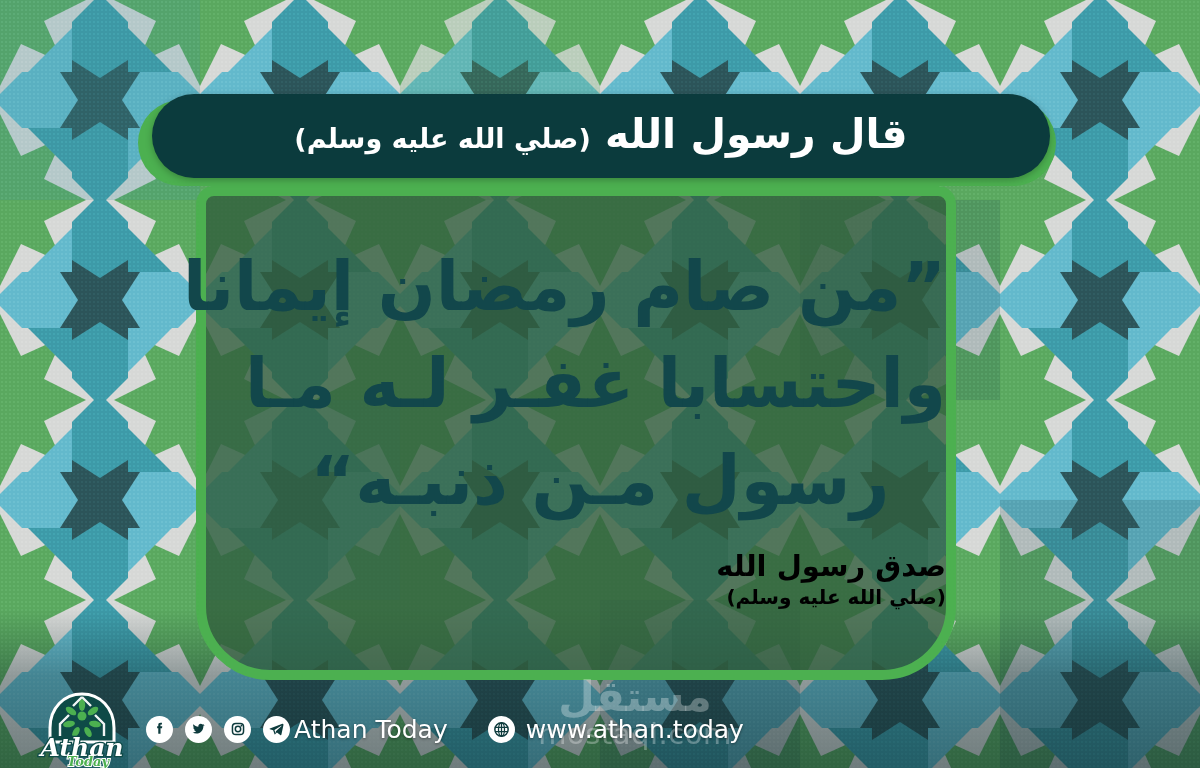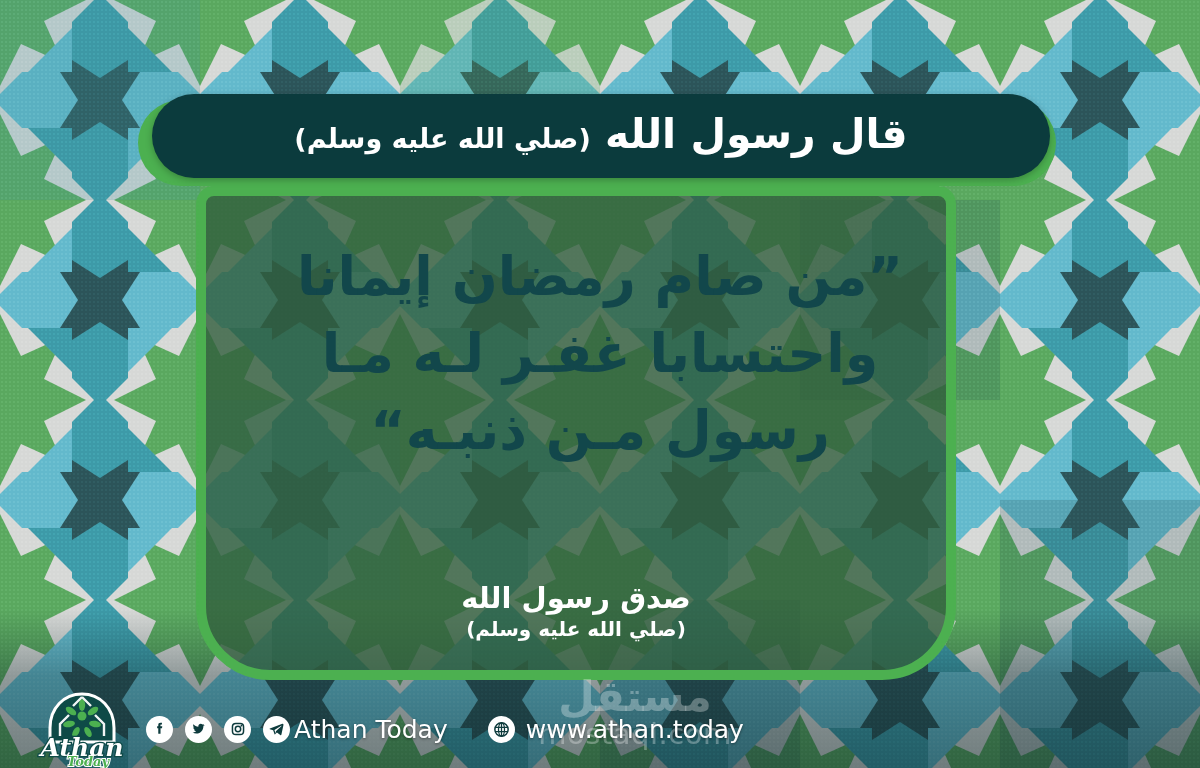--- a/index.html
+++ b/index.html
@@ -56,28 +56,28 @@
   }
   #header-text .small{font-size:27px;font-weight:bold;}
 
   
   #quote{
     position:absolute;left:0;right:0;top:42px;
     direction:rtl;text-align:center;color:#12474b;
     font-weight:bold;
   }
   #quote .qline{
-    font-size:54px;line-height:1.43;white-space:nowrap;
+    font-size:68px;line-height:1.43;white-space:nowrap;
     letter-spacing:1px;
     margin-left:48px;
   }
 
   #attrib{
     position:absolute;left:0;right:0;top:352px;
-    direction:rtl;text-align:center;color:#ffffff;margin-top:32px;
+    direction:rtl;text-align:right;color:#000000;
   }
   #attrib .a1{font-size:29px;font-weight:bold;line-height:1.25;}
   #attrib .a2{font-size:20px;font-weight:bold;line-height:1.3;}
 
   
   #watermark{
     position:absolute;left:470px;top:676px;width:330px;height:92px;
     text-align:center;color:rgba(255,255,255,.30);
     pointer-events:none;user-select:none;
   }

